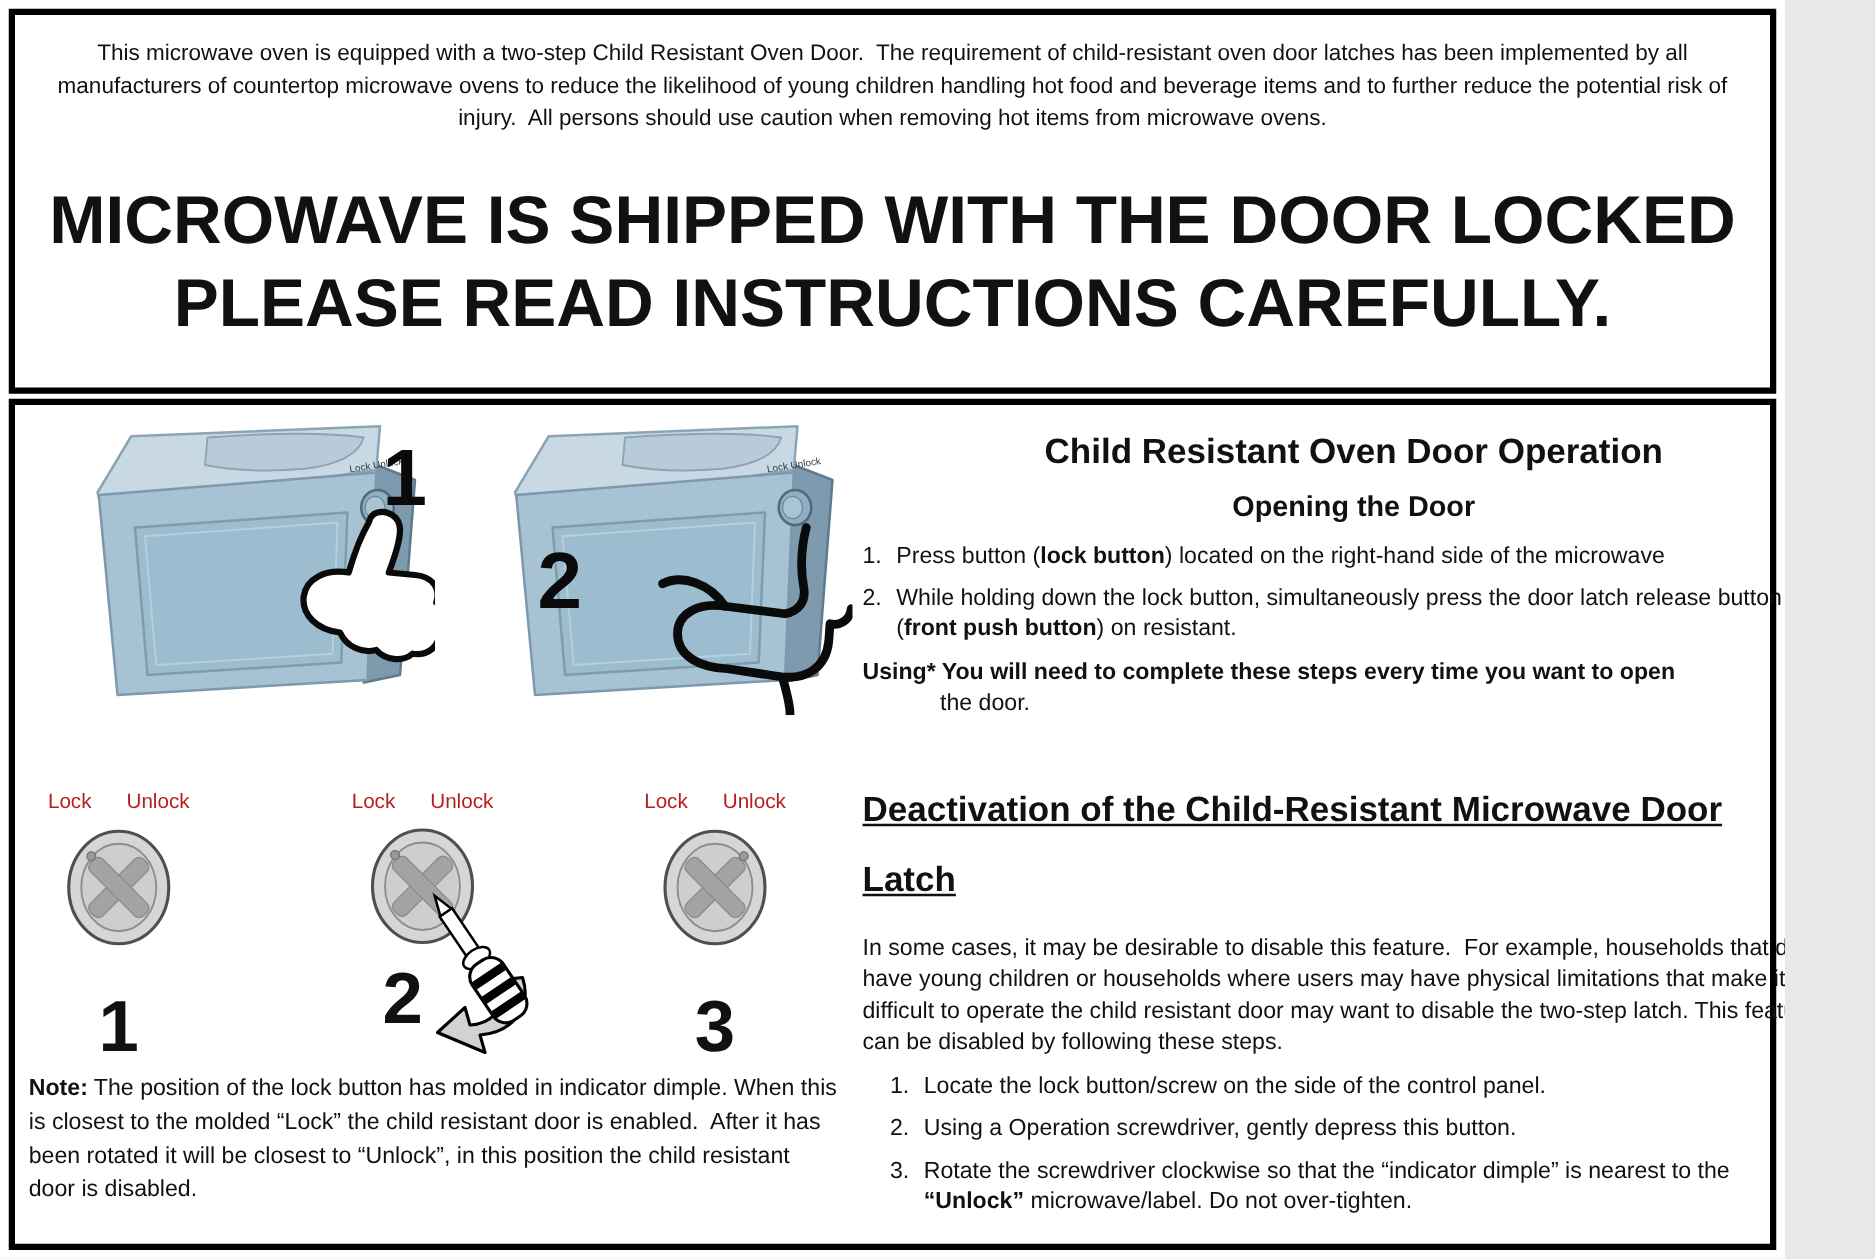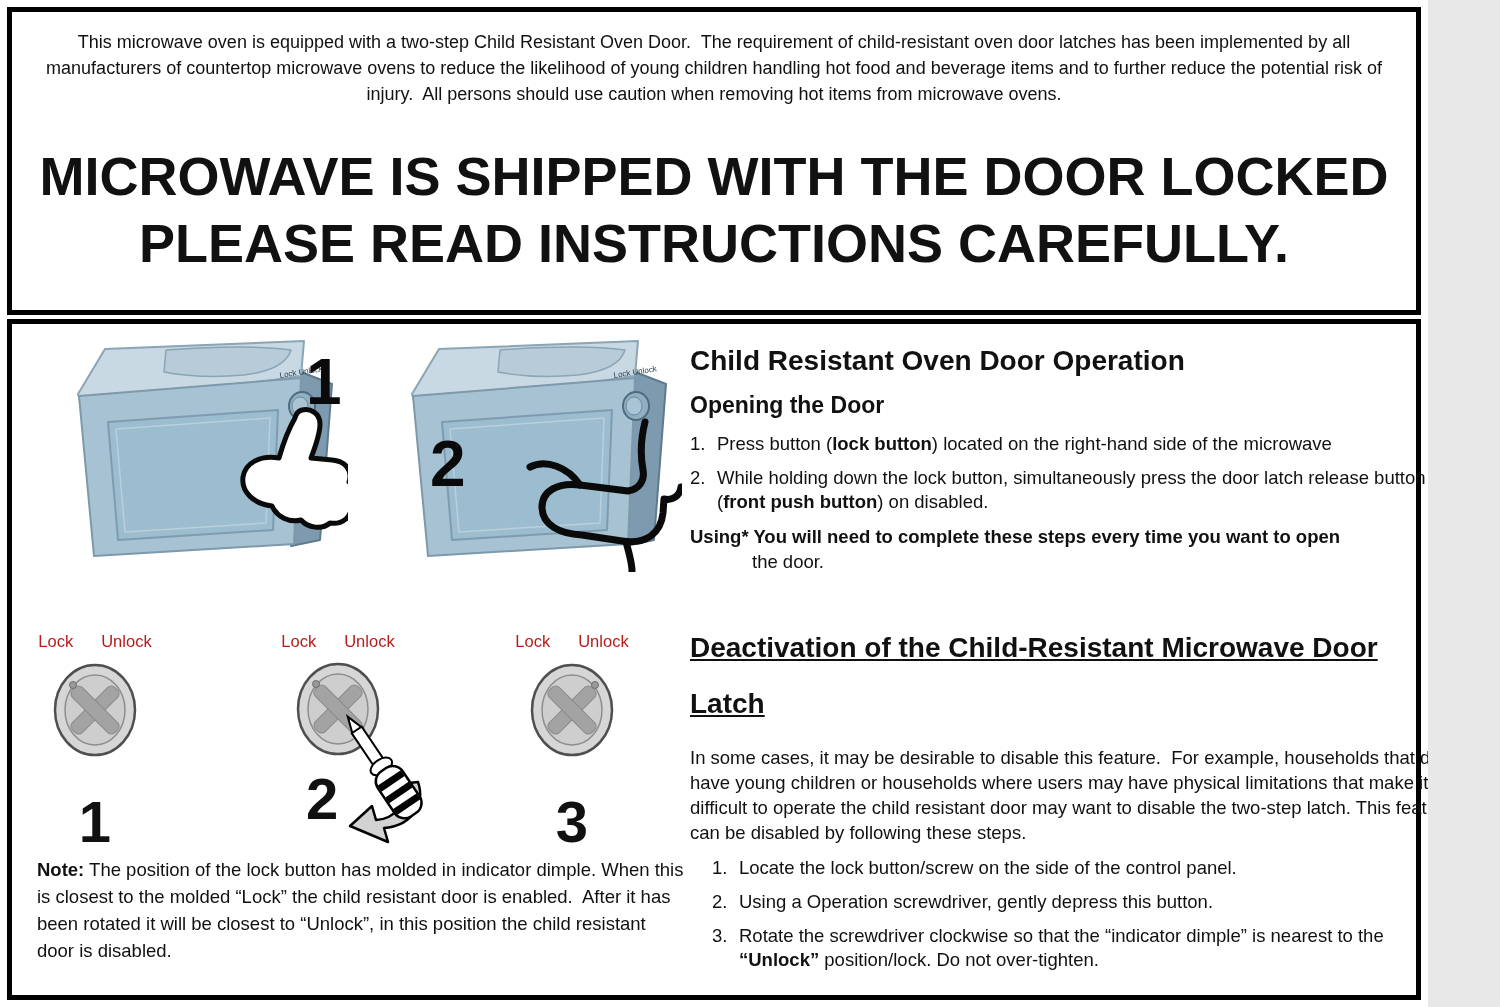--- a/index.html
+++ b/index.html
@@ -28,29 +28,29 @@
   .dial-fig{position:absolute;width:156px;text-align:center;}
   .dial-labels{
     display:flex;justify-content:center;gap:28px;
     font-size:16.5px;color:#b91c1c;
   }
   .dial-num{font-size:58px;line-height:58px;font-weight:bold;margin-top:0;}
   .dial-svg{display:block;margin:4px auto 0;}
   .dial-svg-wide{position:absolute;left:0;top:22px;}
 
   .left-note{
-    position:absolute;left:37px;top:856px;width:650px;
+    position:absolute;left:23px;top:856px;width:650px;
     font-size:18.5px;line-height:27px;white-space:pre-wrap;
   }
   .left-note b{font-weight:bold;}
 
   
   .right-col{position:absolute;left:690px;top:344px;width:786px;}
-  .rc-title{font-size:28px;line-height:33px;font-weight:bold;margin:0;}
-  .rc-sub{font-size:23px;line-height:27px;font-weight:bold;margin:15px 0 0 0;}
+  .rc-title{font-size:28px;line-height:33px;font-weight:bold;margin:0;text-align:center;}
+  .rc-sub{font-size:23px;line-height:27px;font-weight:bold;margin:15px 0 0 0;text-align:center;}
   .rc-list{margin-top:13px;font-size:18.5px;line-height:24px;}
   .li{display:flex;margin-bottom:10px;}
   .li .num{width:27px;flex:none;}
   .li .txt{white-space:pre-wrap;}
   .op-note{font-weight:bold;font-size:18.5px;line-height:25px;margin-top:8px;white-space:pre-wrap;}
   .op-note-2{font-weight:normal;font-size:18.5px;line-height:25px;padding-left:62px;}
   .deact-title{font-size:28px;line-height:56px;font-weight:bold;margin:46px 0 0 0;width:760px;text-decoration:underline;}
   .deact-intro{margin-top:13px;font-size:18.5px;line-height:25px;white-space:pre-wrap;}
   .deact-steps{margin-top:11px;margin-left:22px;font-size:18.5px;line-height:24px;width:756px;}
 </style>
@@ -182,39 +182,39 @@
     <h1 class="rc-title">Child Resistant Oven Door Operation</h1>
     <h2 class="rc-sub">Opening the Door</h2>
 
     <div class="rc-list" style="width:758px;">
       <div class="li">
         <span class="num">1.</span>
         <span class="txt"><span>Press button (</span><b>lock button</b><span>) located on the right-hand side of the microwave</span></span>
       </div>
       <div class="li">
         <span class="num">2.</span>
-        <span class="txt"><span>While holding down the lock button, simultaneously press the door latch release button (</span><b>front push button</b><span>) on disabled.</span></span>
+        <span class="txt"><span>While holding down the lock button, simultaneously press the door latch release button (</span><b>front push button</b><span>) on resistant.</span></span>
       </div>
     </div>
 
     <div class="op-note"><span>Using*</span> <span>You will need to complete these steps every time you want to open</span></div>
     <div class="op-note-2">the door.</div>
 
     <h1 class="deact-title">Deactivation of the Child-Resistant Microwave Door Latch</h1>
     <div class="deact-intro">In some cases, it may be desirable to disable this feature.  For example, households that do not have young children or households where users may have physical limitations that make it difficult to operate the child resistant door may want to disable the two-step latch. This feature can be disabled by following these steps.</div>
 
     <div class="deact-steps">
       <div class="li">
         <span class="num">1.</span>
         <span class="txt"><span>Locate the lock button/screw on the side of the control panel.</span><b></b><span></span></span>
       </div>
       <div class="li">
         <span class="num">2.</span>
         <span class="txt"><span>Using a Operation screwdriver, gently depress this button.</span><b></b><span></span></span>
       </div>
       <div class="li">
         <span class="num">3.</span>
-        <span class="txt"><span>Rotate the screwdriver clockwise so that the “indicator dimple” is nearest to the </span><b>“Unlock”</b><span> position/lock. Do not over-tighten.</span></span>
+        <span class="txt"><span>Rotate the screwdriver clockwise so that the “indicator dimple” is nearest to the </span><b>“Unlock”</b><span> microwave/label. Do not over-tighten.</span></span>
       </div>
     </div>
 
   </div>
 </div>
 
 </body></html>

